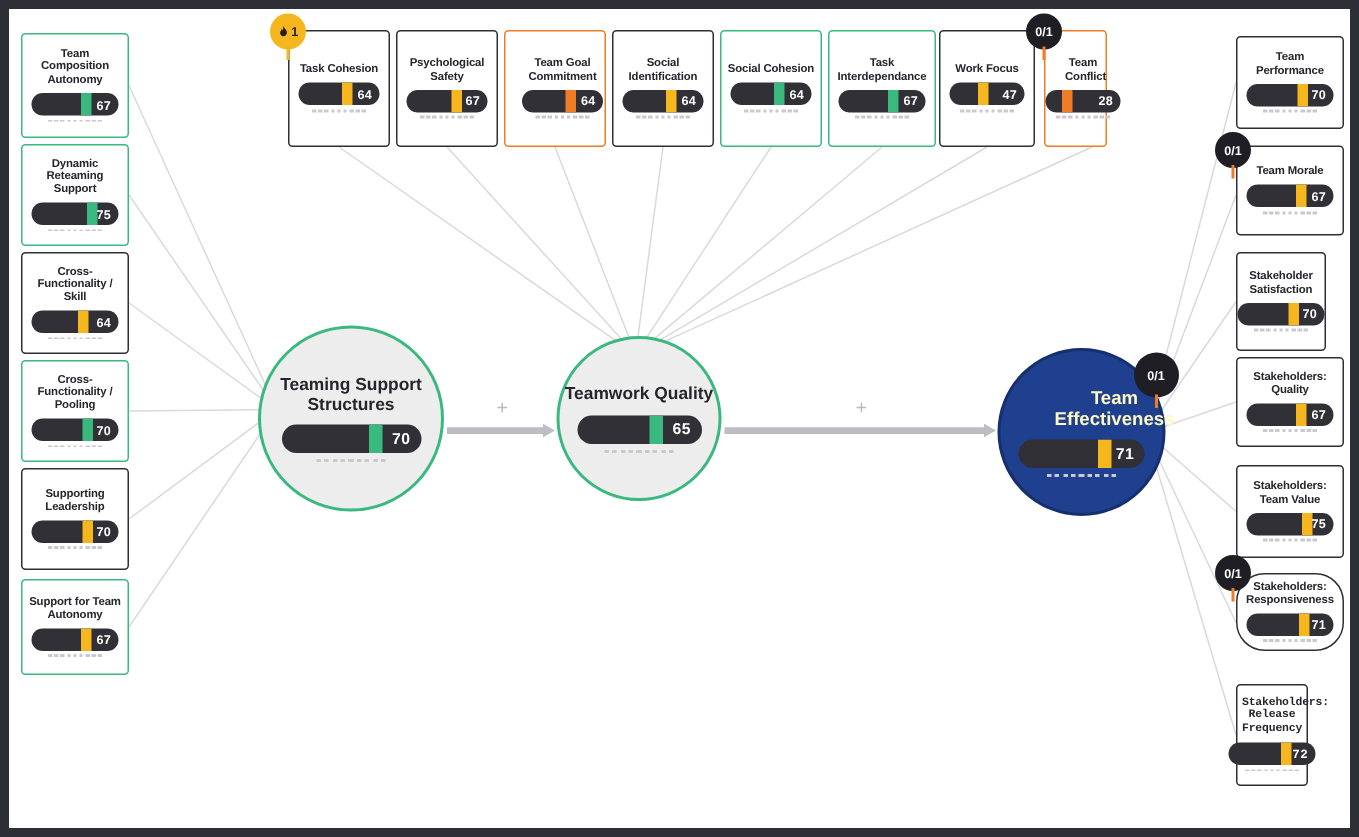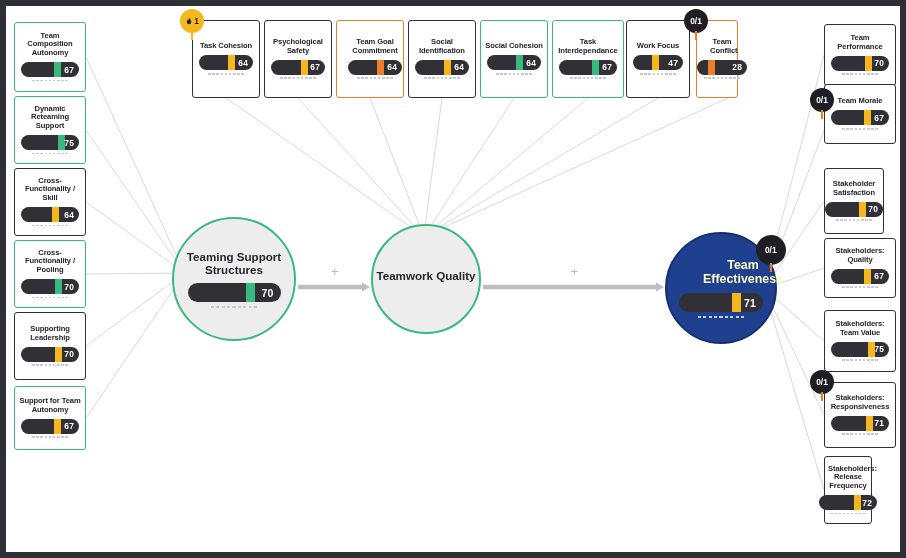--- a/index.html
+++ b/index.html
@@ -474,21 +474,21 @@
             <i></i>
             <i></i>
             <i></i>
             <i></i>
             <i></i>
             <i></i>
             <i></i>
           </div>
         </div>
       </div>
-      <div class="card" style="left: 818px; top: 78px; width: 72px; height: 60px;">
+      <div class="card" style="left: 818px; top: 91px; width: 72px; height: 60px;">
         <div class="card-title">Team Morale</div>
         <div class="pill-wrap">
           <div class="pill" style="width: 58px;">
             <div class="marker" style="background: rgb(245, 182, 30); left: 32.83px;"></div>
             <div class="val">67</div>
           </div>
           <div class="dots">
             <i></i>
             <i></i>
             <i></i>
@@ -558,21 +558,21 @@
             <i></i>
             <i></i>
             <i></i>
             <i></i>
             <i></i>
             <i></i>
             <i></i>
           </div>
         </div>
       </div>
-      <div class="card" style="left: 818px; top: 376px; width: 72px; height: 66px;">
+      <div class="card" style="left: 818px; top: 376px; width: 72px; height: 52px; border-radius: 19px;">
         <div class="card-title">Stakeholders: Responsiveness</div>
         <div class="pill-wrap">
           <div class="pill" style="width: 58px;">
             <div class="marker" style="background: rgb(245, 182, 30); left: 34.79px;"></div>
             <div class="val">71</div>
           </div>
           <div class="dots">
             <i></i>
             <i></i>
             <i></i>
@@ -582,21 +582,21 @@
             <i></i>
             <i></i>
             <i></i>
           </div>
         </div>
       </div>
       <div class="badge dark" style="left: 804px; top: 364px; width: 24px; height: 24px;">
         <div class="stem" style="top: 22px; height: 9px;"></div>
         <span>0/1</span>
       </div>
-      <div class="card" style="left: 818px; top: 450px; width: 48px; height: 68px;">
+      <div class="card" style="left: 818px; top: 450px; width: 48px; height: 68px; font-family: Liberation Mono, monospace;">
         <div class="card-title">Stakeholders: Release Frequency</div>
         <div class="pill-wrap">
           <div class="pill" style="width: 58px;">
             <div class="marker" style="background: rgb(245, 182, 30); left: 35.28px;"></div>
             <div class="val">72</div>
           </div>
           <div class="dots">
             <i></i>
             <i></i>
             <i></i>
@@ -624,20 +624,37 @@
             <i></i>
             <i></i>
             <i></i>
             <i></i>
             <i></i>
           </div>
         </div>
       </div>
       <div class="node light" style="left: 365px; top: 218px; width: 110px; height: 110px;">
         <div class="node-title" style="width: 101.75px;">Teamwork Quality</div>
+        <div class="pill-wrap">
+          <div class="pill" style="width: 83px;">
+            <div class="marker" style="background: rgb(58, 185, 127); left: 48.1px;"></div>
+            <div class="val">65</div>
+          </div>
+          <div class="dots">
+            <i></i>
+            <i></i>
+            <i></i>
+            <i></i>
+            <i></i>
+            <i></i>
+            <i></i>
+            <i></i>
+            <i></i>
+          </div>
+        </div>
       </div>
       <div class="node blue" style="left: 659px; top: 226px; width: 112px; height: 112px;">
         <div class="node-title" style="width: 103.6px;">Team Effectiveness</div>
         <div class="pill-wrap">
           <div class="pill" style="width: 84px;">
             <div class="marker" style="background: rgb(245, 182, 30); left: 53.25px;"></div>
             <div class="val">71</div>
           </div>
           <div class="dots">
             <i></i>

